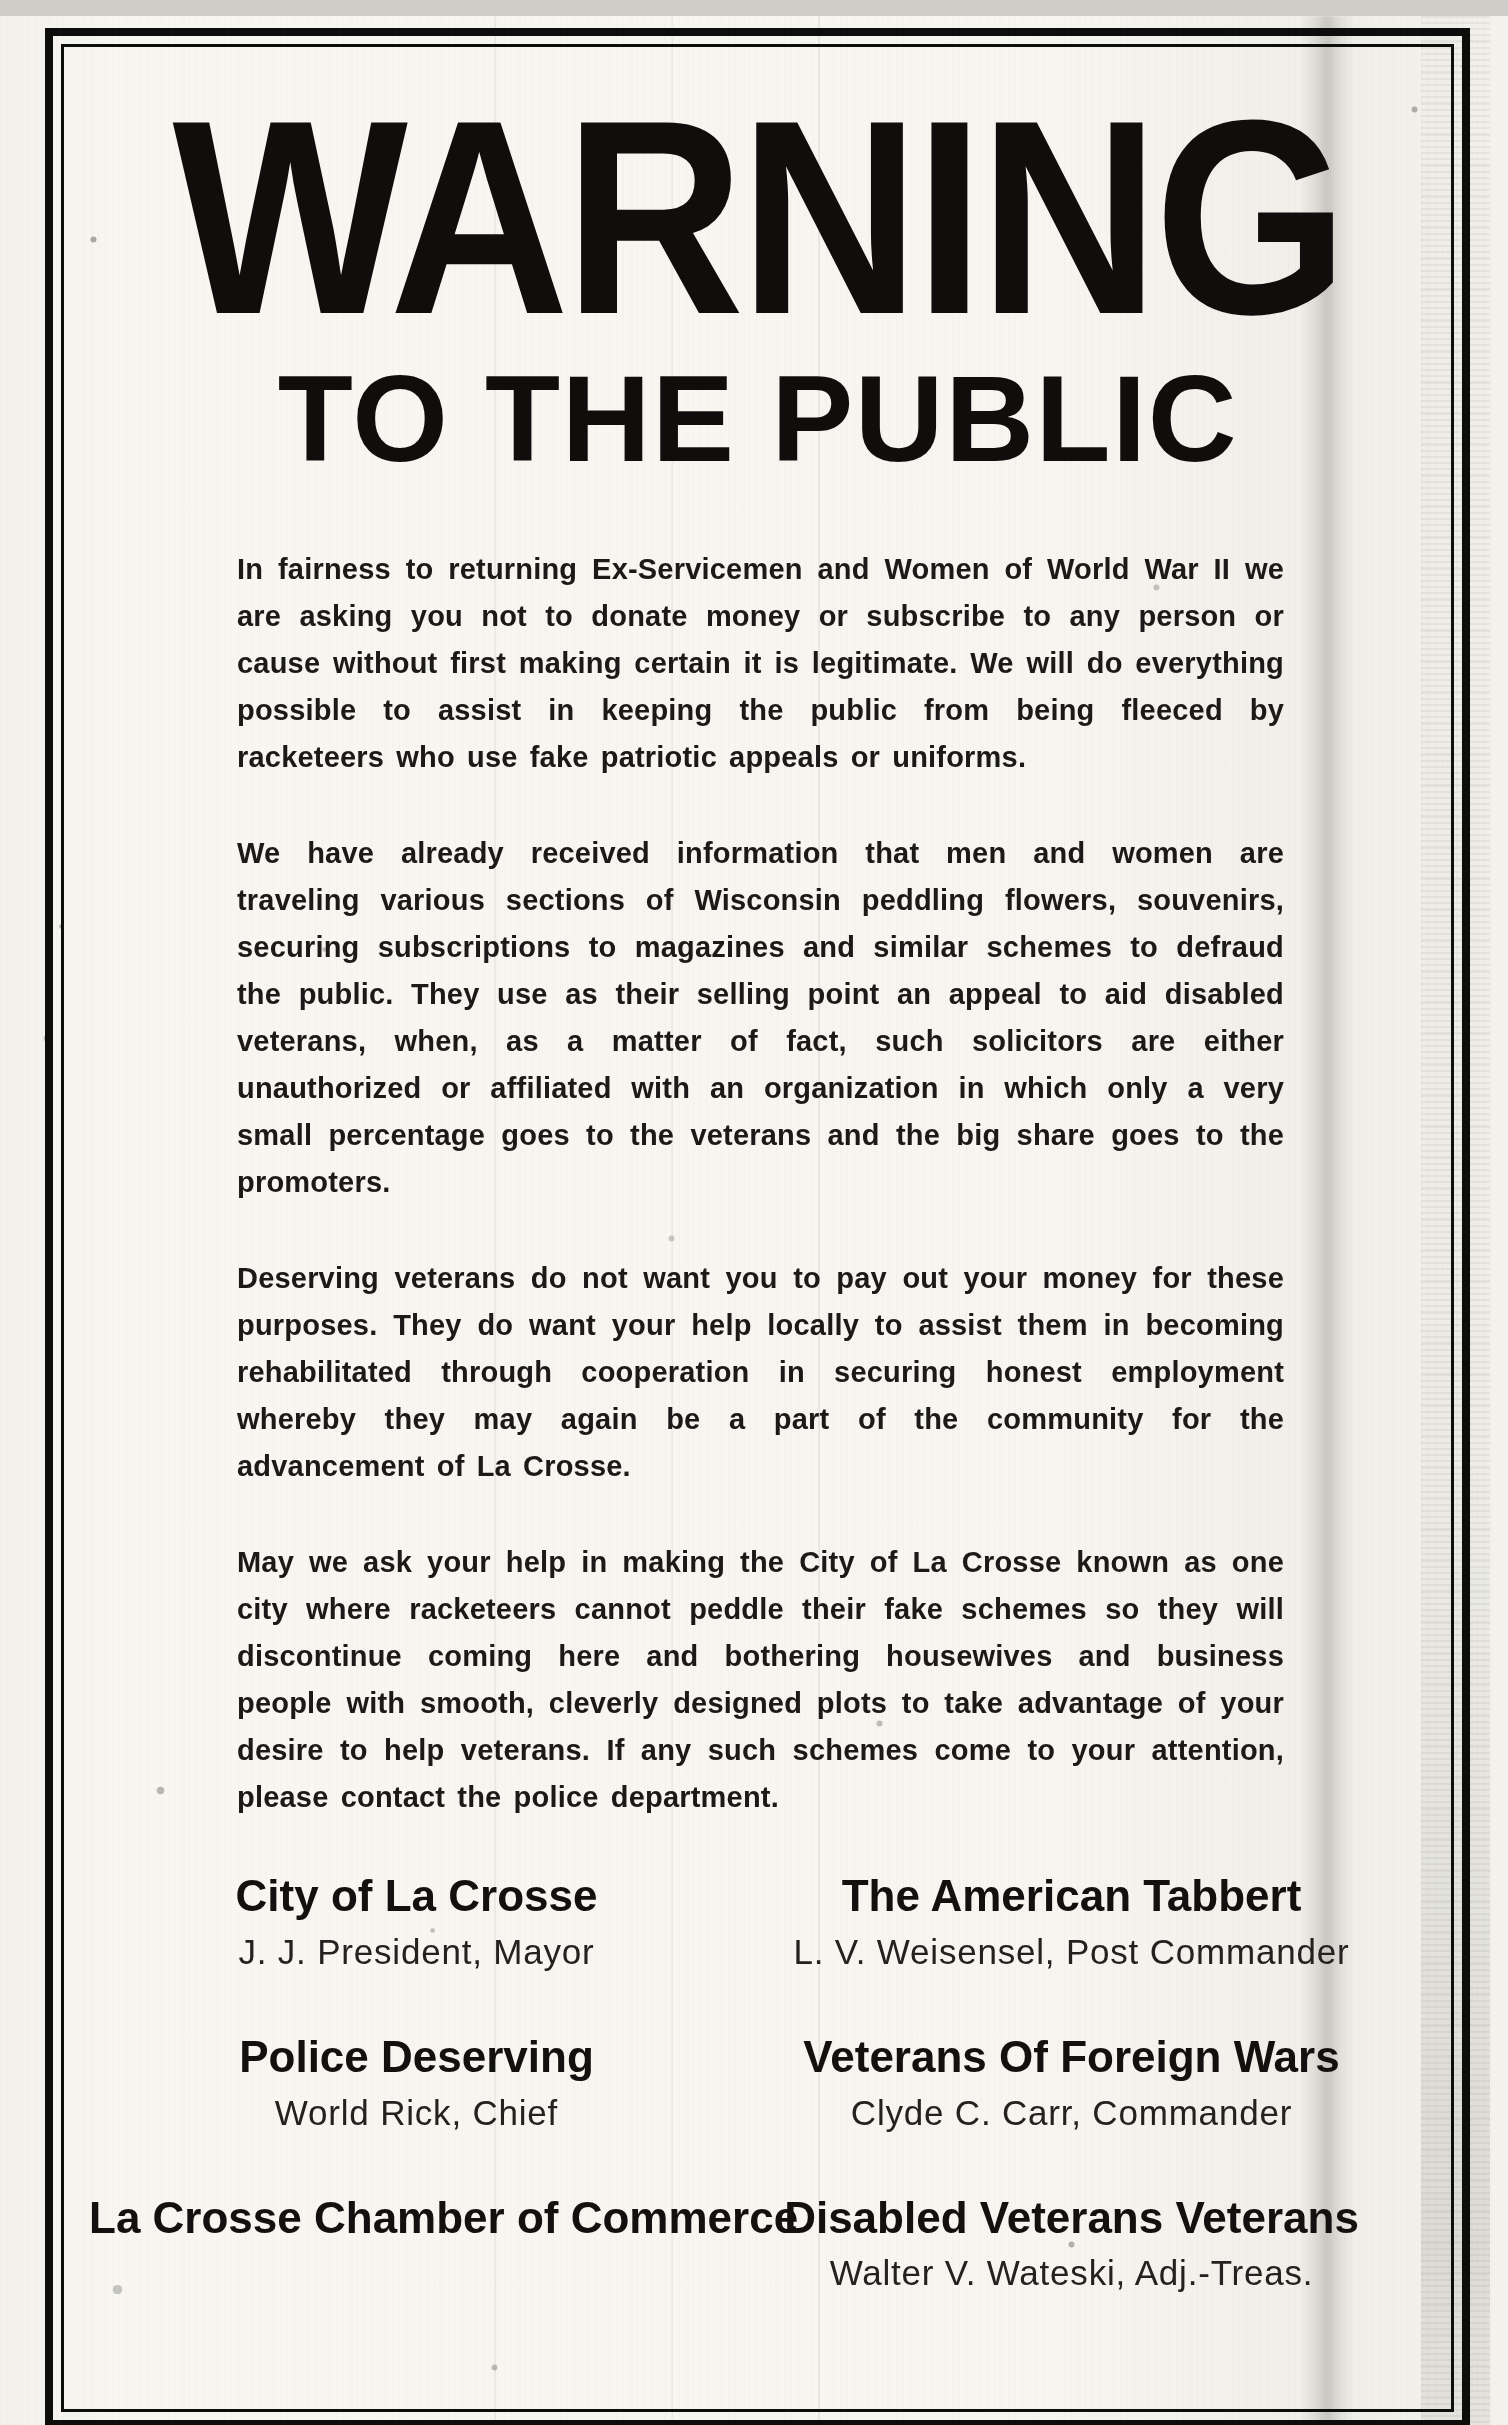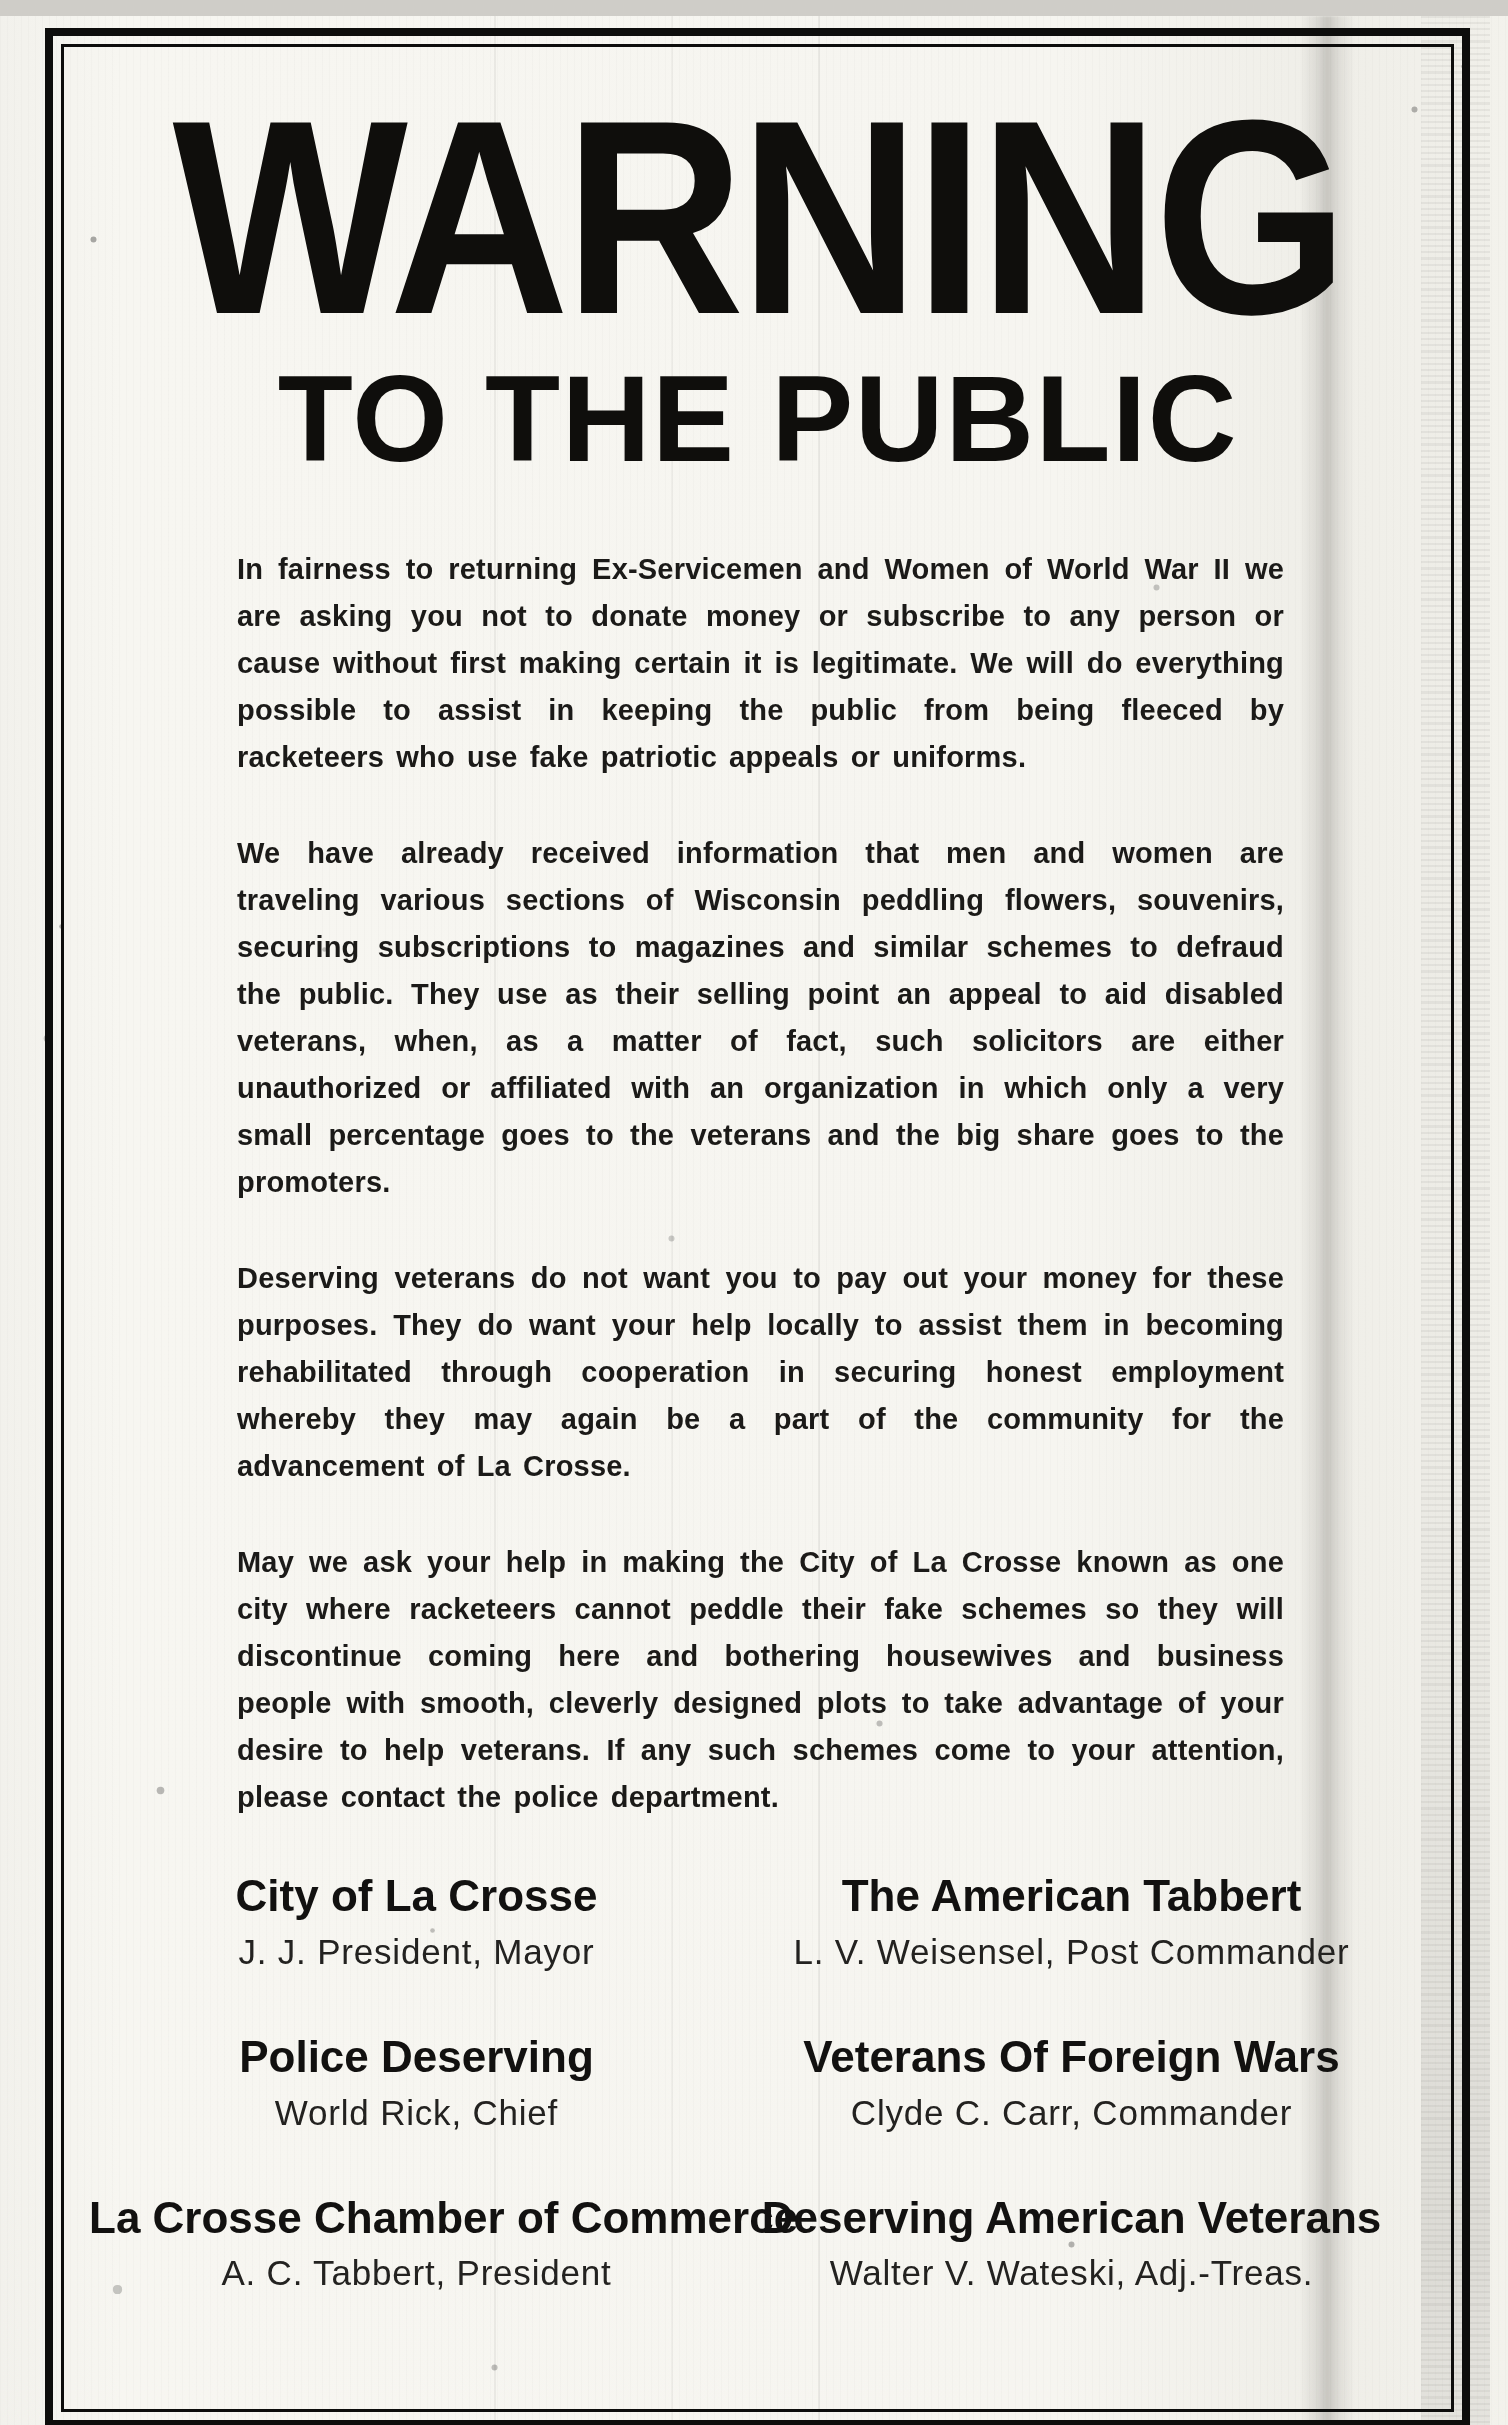--- a/index.html
+++ b/index.html
@@ -175,24 +175,23 @@
         <div class="person">World Rick, Chief</div>
       </div>
 
       <div class="sig">
         <div class="org">Veterans Of Foreign Wars</div>
         <div class="person">Clyde C. Carr, Commander</div>
       </div>
 
       <div class="sig">
         <div class="org">La Crosse Chamber of Commerce</div>
-        <div class="person">A. C. Tabbert, President</div>
       </div>
 
       <div class="sig">
-        <div class="org">Deserving American Veterans</div>
+        <div class="org">Disabled Veterans Veterans</div>
         <div class="person">Walter V. Wateski, Adj.-Treas.</div>
       </div>
 
     </div>
   </div>
 </div>
 
 
 </body></html>

